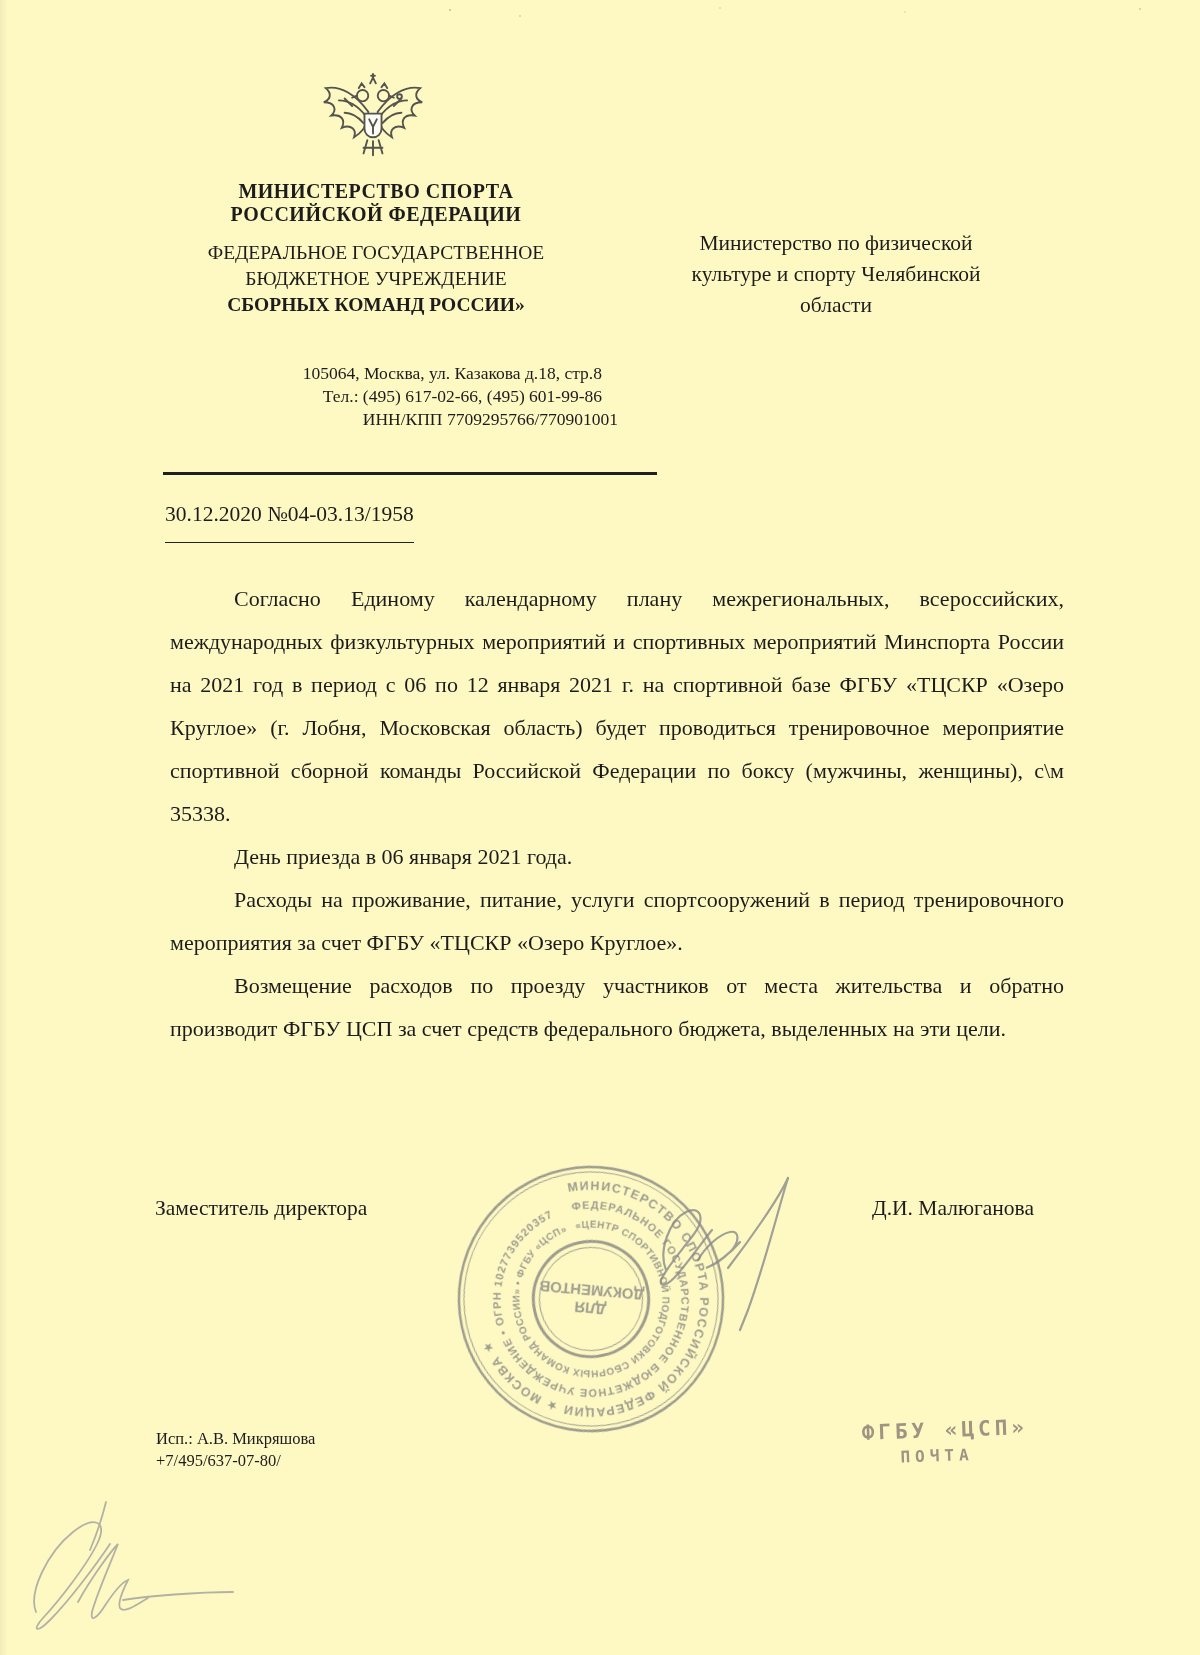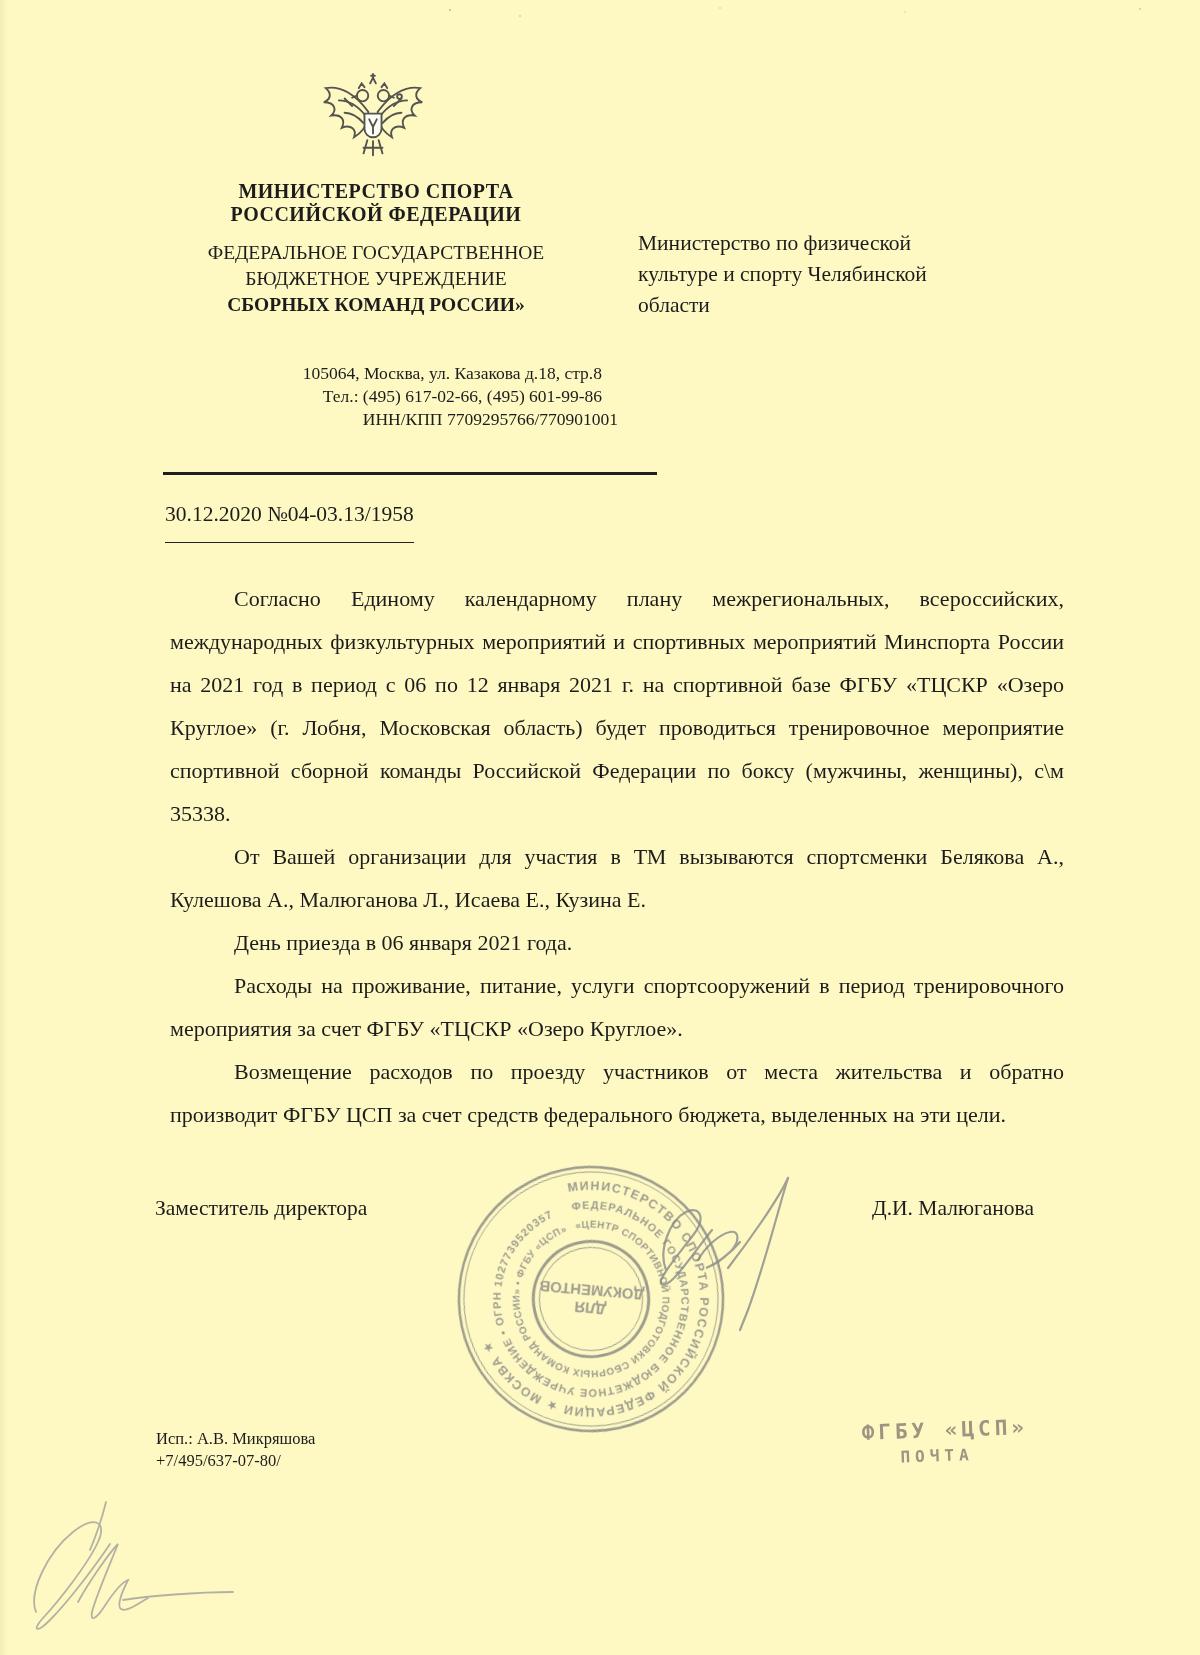--- a/index.html
+++ b/index.html
@@ -27,21 +27,21 @@
 
   .ministry-block{position:absolute;left:150px;top:180px;width:452px;text-align:center;
     font-weight:bold;font-size:20px;line-height:23px;letter-spacing:.5px;}
   .org-block{position:absolute;left:146px;top:240px;width:460px;text-align:center;
     font-size:19.5px;line-height:26px;}
   .org-block .b{font-weight:bold;}
   .contact-block{position:absolute;left:150px;top:362px;width:452px;text-align:right;
     font-size:17.5px;line-height:23px;}
   .contact-block .shift{transform:translateX(16px);}
 
-  .addressee{position:absolute;left:638px;top:228px;width:396px;text-align:left;
+  .addressee{position:absolute;left:638px;top:228px;width:396px;text-align:center;
     font-size:21.5px;line-height:31px;}
 
   .divider{position:absolute;left:163px;top:472px;width:494px;height:3px;background:#1f1f1f;}
 
   .ref-line{position:absolute;left:165px;top:502px;font-size:21.5px;
     border-bottom:1.6px solid #222;padding-bottom:15px;}
 
   .body-text{position:absolute;left:155px;top:577px;width:894px;
     font-size:22px;line-height:43px;text-align:justify;margin-left:15px;}
   .body-text p{margin:0;text-indent:64px;}
@@ -123,21 +123,20 @@
     <div>культуре и спорту Челябинской</div>
     <div>области</div>
   </div>
 
   <div class="divider"></div>
 
   <div class="ref-line">30.12.2020 №04-03.13/1958</div>
 
   <div class="body-text">
     <p>Согласно Единому календарному плану межрегиональных, всероссийских, международных физкультурных мероприятий и спортивных мероприятий Минспорта России на 2021 год в период с 06 по 12 января 2021 г. на спортивной базе ФГБУ «ТЦСКР «Озеро Круглое» (г. Лобня, Московская область) будет проводиться тренировочное мероприятие спортивной сборной команды Российской Федерации по боксу (мужчины, женщины), с\м 35338.</p>
-    <p>От Вашей организации для участия в ТМ вызываются спортсменки Белякова А., Кулешова А., Малюганова Л., Исаева Е., Кузина Е.</p>
     <p>День приезда в 06 января 2021 года.</p>
     <p>Расходы на проживание, питание, услуги спортсооружений в период тренировочного мероприятия за счет ФГБУ «ТЦСКР «Озеро Круглое».</p>
     <p>Возмещение расходов по проезду участников от места жительства и обратно производит ФГБУ ЦСП за счет средств федерального бюджета, выделенных на эти цели.</p>
   </div>
 
   <div class="sign-title">Заместитель директора</div>
   <div class="sign-name">Д.И. Малюганова</div>
 
   <svg class="stamp" viewBox="0 0 280 280" aria-hidden="true">
     <defs>

